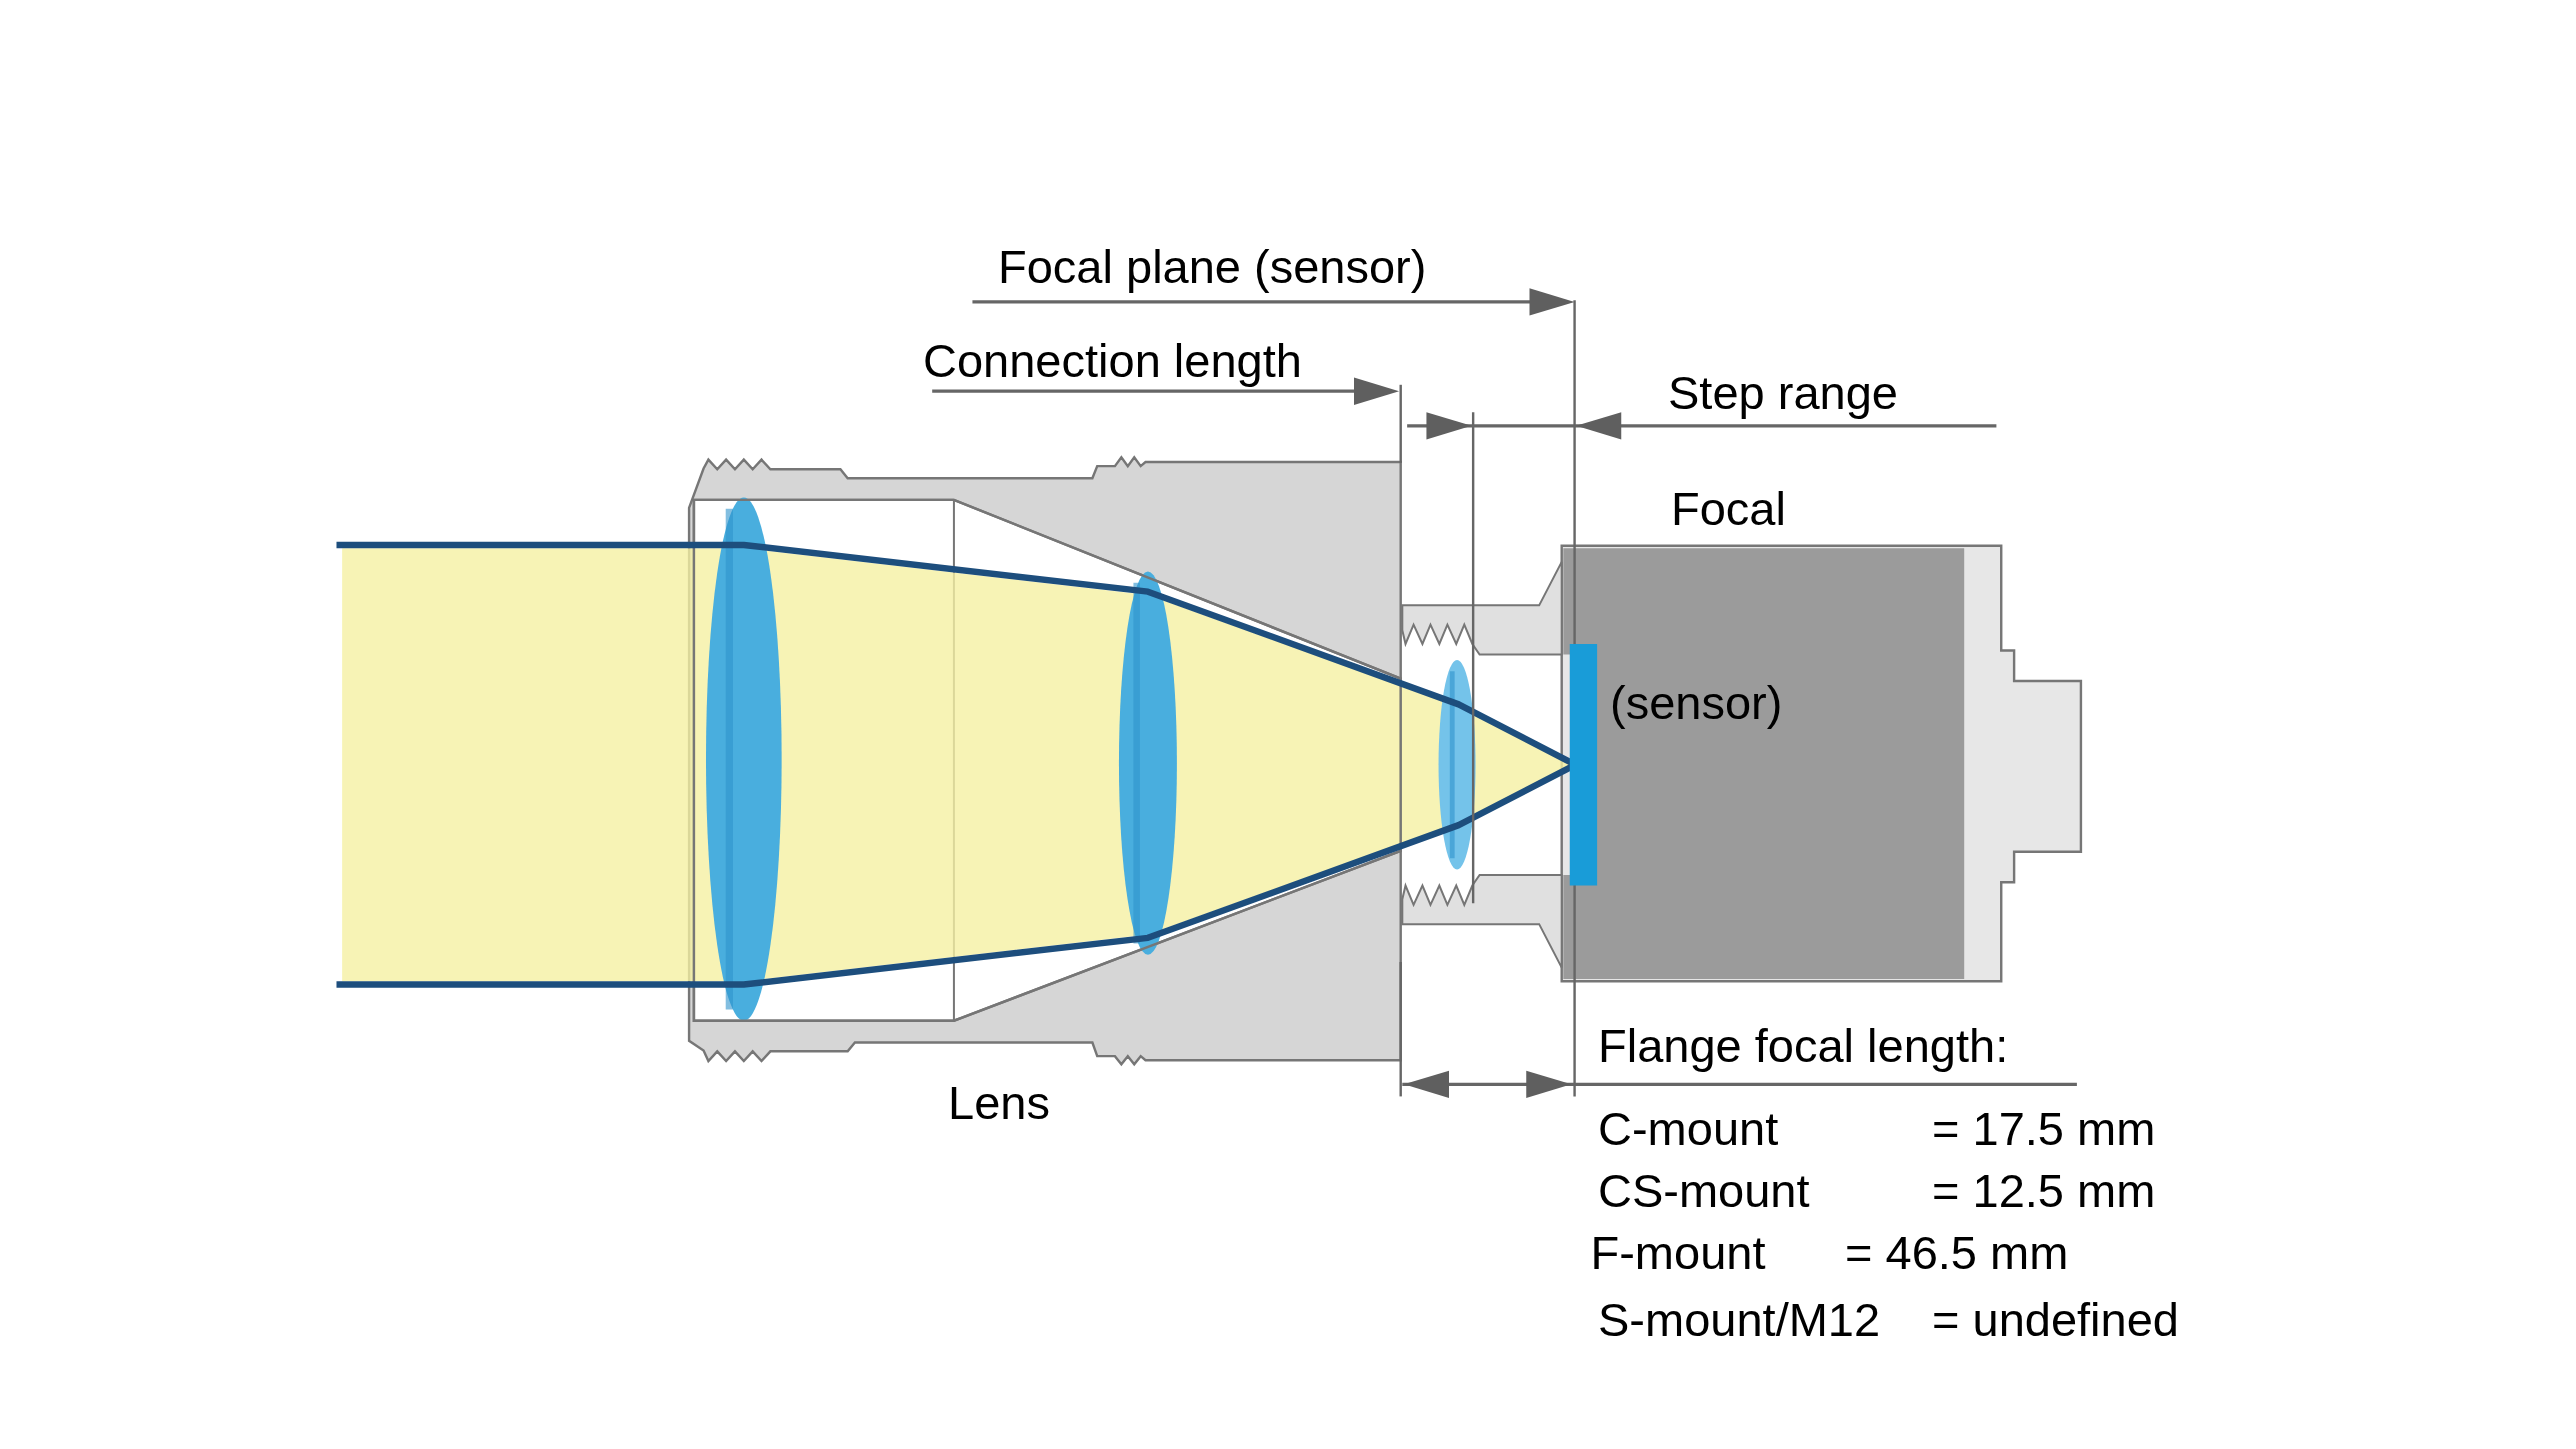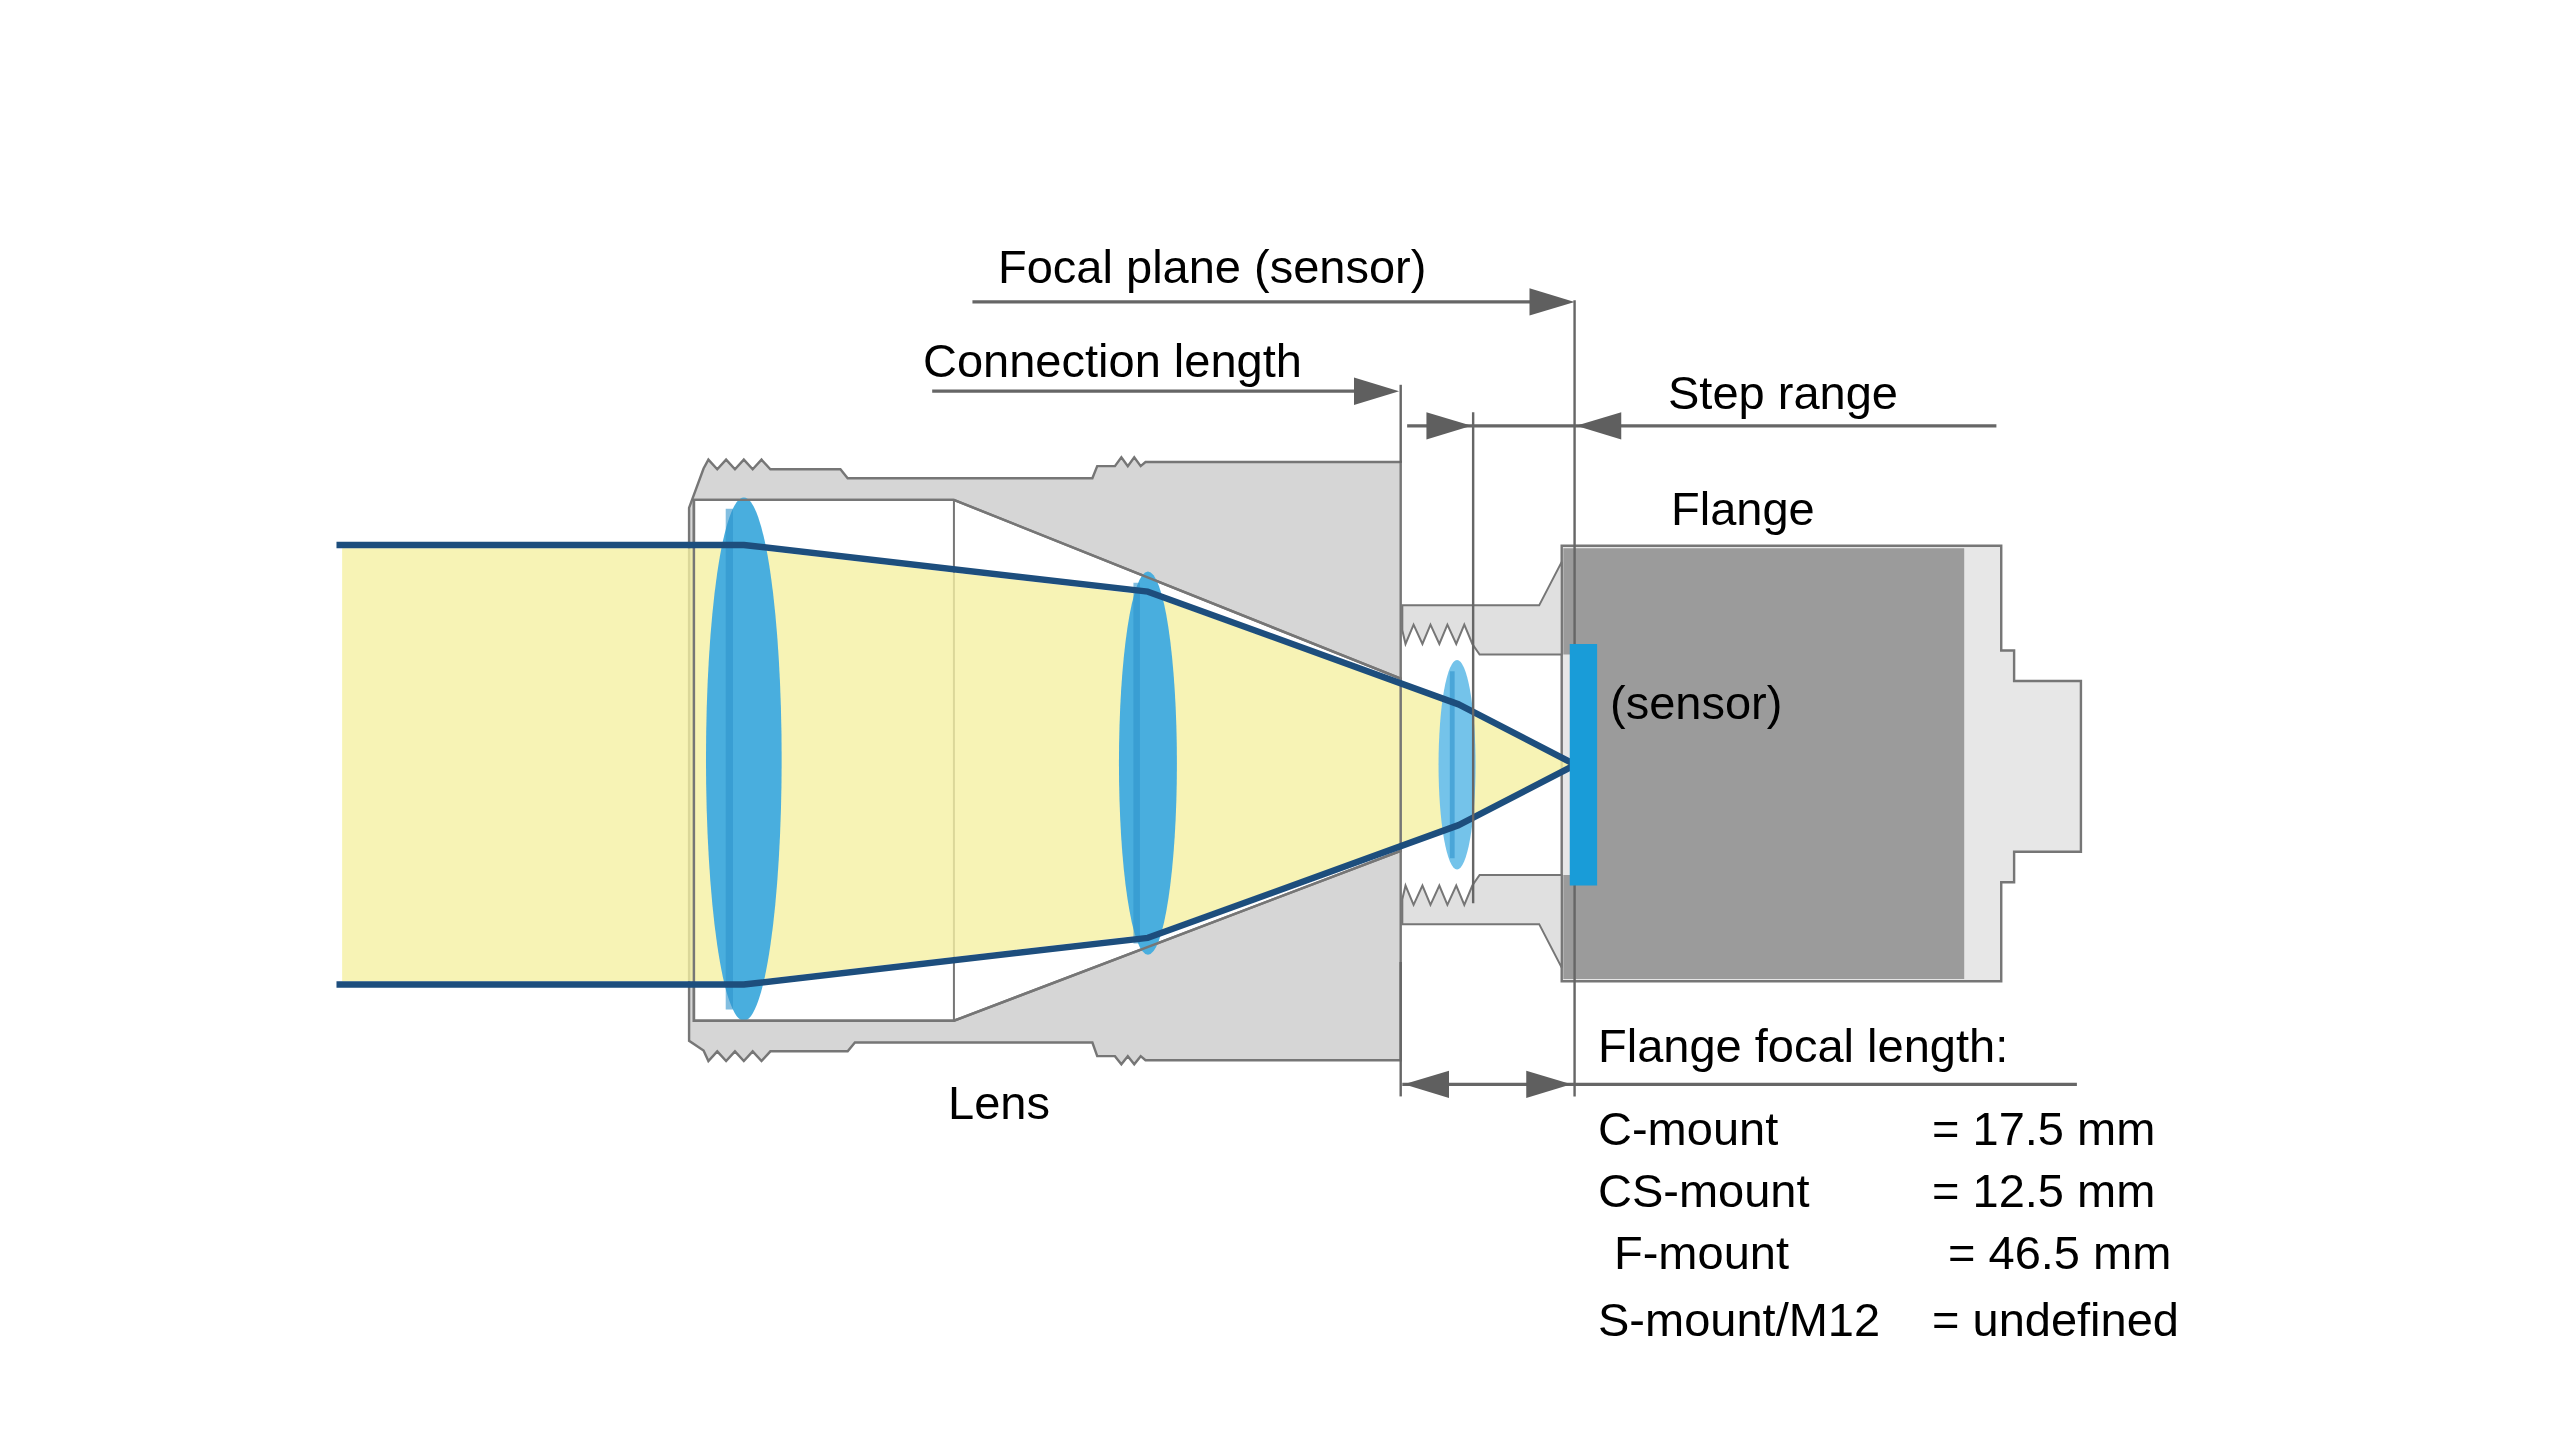--- a/index.html
+++ b/index.html
@@ -97,36 +97,36 @@
     <polygon class="arrow" points="1958,529 2014,512 2014,546"></polygon>
 
     <line class="dimline" x1="1742" y1="1347" x2="2580" y2="1347"></line>
     <polygon class="arrow" points="1744,1347 1800,1330 1800,1364"></polygon>
     <polygon class="arrow" points="1952,1347 1896,1330 1896,1364"></polygon>
   </svg>
 
   <div class="lbl" style="left:998px;top:240px;">Focal plane (sensor)</div>
   <div class="lbl" style="left:923px;top:334px;">Connection length</div>
   <div class="lbl" style="left:1668px;top:366px;">Step range</div>
-  <div class="lbl" style="left:1671px;top:482px;">Flange</div>
+  <div class="lbl" style="left:1671px;top:482px;">Focal</div>
 
   <div class="lbl lbl2" style="left:1610px;top:671px;">
     <div>(sensor)</div>
   </div>
 
   <div class="lbl" style="left:948px;top:1076px;">Lens</div>
   <div class="lbl" style="left:1598px;top:1019px;">Flange focal length:</div>
 
   <div class="trow" style="left:1598px;top:1101px;">
     <span class="mount">C-mount</span><span class="value">= 17.5 mm</span>
   </div>
   <div class="trow" style="left:1598px;top:1163px;">
     <span class="mount">CS-mount</span><span class="value">= 12.5 mm</span>
   </div>
-  <div class="trow" style="left:1614px;top:1225px;">
+  <div class="trow" style="left:1511px;top:1225px;text-align:center;">
     <span class="mount">F-mount</span><span class="value">= 46.5 mm</span>
   </div>
   <div class="trow" style="left:1598px;top:1292px;">
     <span class="mount">S-mount/M12</span><span class="value">= undefined</span>
   </div>
 
 </div>
 
 
 </body></html>

